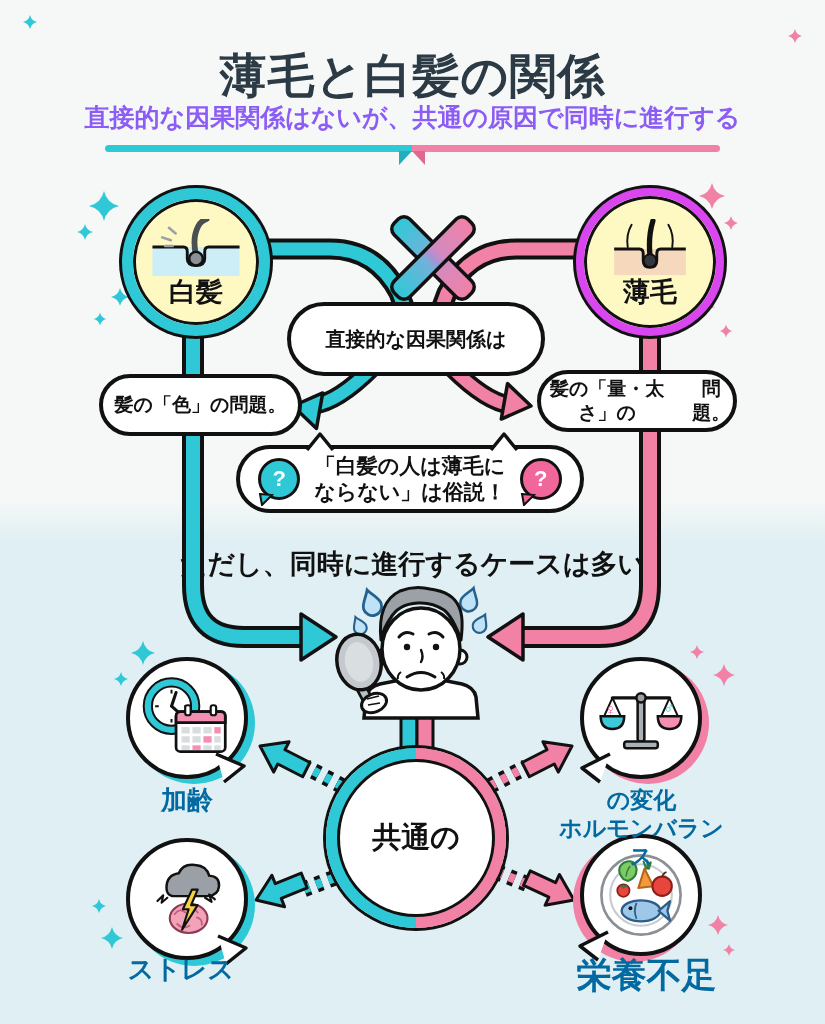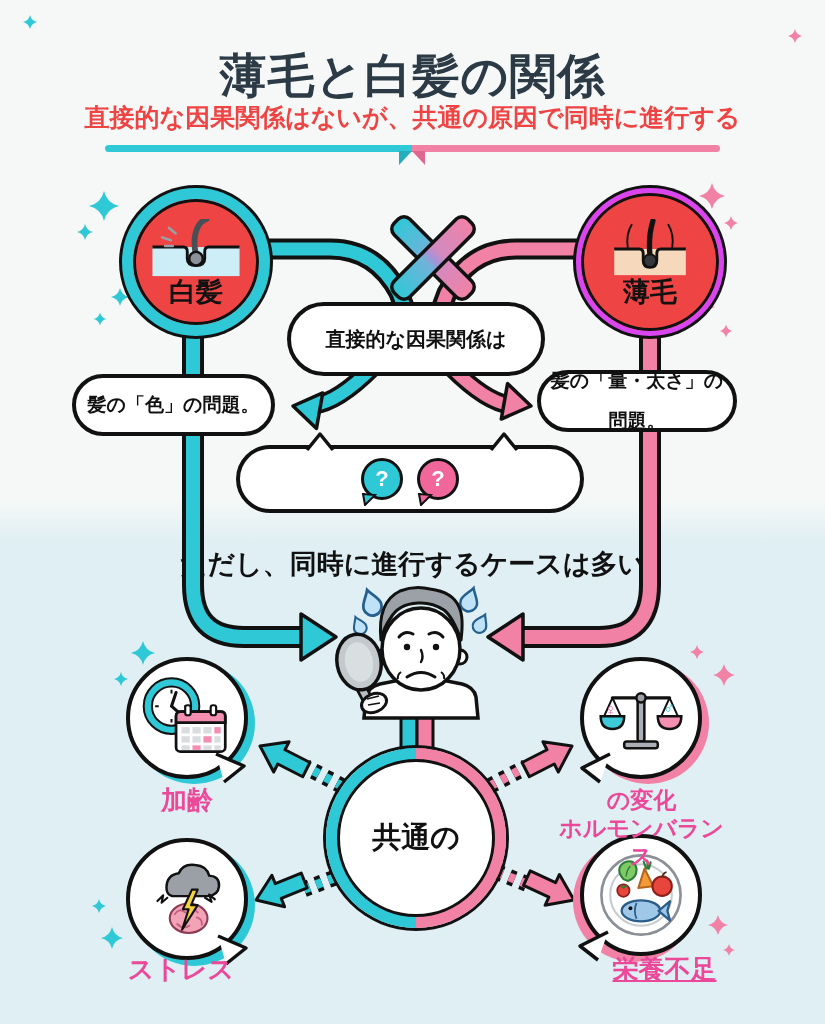--- a/index.html
+++ b/index.html
@@ -4,40 +4,40 @@
 <style>
   html,body{margin:0;padding:0;}
   body{
     width:825px;height:1024px;position:relative;overflow:hidden;
     font-family:"Liberation Sans","DejaVu Sans",sans-serif;
     background:linear-gradient(180deg,#F5F8F7 0px,#F5F8F7 500px,#DFEFF3 542px,#DFEFF3 100%);
   }
   .abs{position:absolute;}
   
   .title{left:0;right:0;top:36px;text-align:center;font-size:47px;font-weight:800;color:#2B3A45;letter-spacing:1px;margin-top:9px;}
-  .subtitle{left:0;right:0;top:101px;text-align:center;font-size:25px;font-weight:800;color:#ef4444;}
+  .subtitle{left:0;right:0;top:101px;text-align:center;font-size:25px;font-weight:800;color:#8b5cf6;}
   .div-teal{left:105px;top:145px;width:307px;height:7px;background:#2FC8D7;border-radius:4px 0 0 4px;}
   .div-pink{left:412px;top:145px;width:308px;height:7px;background:#F281A6;border-radius:0 4px 4px 0;}
   .notch-l{left:399px;top:151px;width:0;height:0;border-top:14px solid #23aebd;border-right:13px solid transparent;}
   .notch-r{left:412px;top:151px;width:0;height:0;border-top:14px solid #e06890;border-left:13px solid transparent;}
   
   #art{left:0;top:0;z-index:1;}
   
-  .node{box-sizing:border-box;width:148px;height:148px;border-radius:50%;background:#ef4444;z-index:3;
+  .node{box-sizing:border-box;width:148px;height:148px;border-radius:50%;background:#fef9c3;z-index:3;
         display:flex;flex-direction:column;align-items:center;justify-content:center;
         box-shadow:0 0 0 3px #111, inset 0 0 0 3px #111;}
   .node.teal{border:11px solid #2FC8D7;}
-  .node.pink{border:5px solid #d946ef;}
+  .node.pink{border:8px solid #d946ef;}
   .node-label{font-size:27px;font-weight:800;color:#111;margin-top:0px;line-height:1;}
   
   .pill{background:#fff;border:4px solid #111;border-radius:40px;z-index:3;
-        display:flex;flex-direction:column;align-items:center;justify-content:center;
+        display:flex;flex-direction:row;align-items:center;justify-content:center;
         text-align:center;font-weight:800;color:#111;}
   .pill.center{left:287px;top:302px;width:250px;height:66px;font-size:20px;line-height:1.3;}
-  .pill.left{left:72px;top:374px;width:195px;height:54px;font-size:19px;line-height:1.25;align-items:center;}
+  .pill.left{left:99px;top:374px;width:195px;height:54px;font-size:19px;line-height:1.25;align-items:center;}
   .pill.right{left:537px;top:370px;width:192px;height:54px;font-size:19px;line-height:1.25;gap:16px;}
   .pill.myth{left:236px;top:445px;width:340px;height:60px;border-radius:34px;flex-direction:row;gap:14px;font-size:21px;line-height:1.25;}
   .myth-text{text-align:center;}
   .tail-up{position:absolute;width:32px;height:22px;top:-17px;z-index:4;}
   
   .qchip{position:relative;width:36px;height:36px;border-radius:50%;border:3px solid #111;color:#fff;
          font-size:22px;font-weight:800;display:flex;align-items:center;justify-content:center;flex:0 0 auto;}
   .qchip.q-teal{background:#2FC8D7;}
   .qchip.q-pink{background:#F2679B;}
   .qtail{position:absolute;left:-3px;bottom:-9px;width:16px;height:14px;}
@@ -54,25 +54,25 @@
                 font-size:29px;font-weight:800;color:#111;line-height:1.3;}
   
   .cause{box-sizing:border-box;width:122px;height:122px;border-radius:50%;background:#fff;border:4px solid #111;z-index:3;
          display:flex;align-items:center;justify-content:center;}
   .cause.aging{left:126px;top:657px;box-shadow:7px 5px 0 #2FC8D7;}
   .cause.hormone{left:580px;top:657px;box-shadow:7px 5px 0 #F281A6;}
   .cause.stress{left:126px;top:838px;box-shadow:7px 6px 0 #2FC8D7;}
   .cause.nutrition{left:580px;top:834px;box-shadow:-7px 6px 0 #F281A6;}
   .cause-tail{z-index:4;width:36px;height:36px;}
   .cause-tail path{fill:#fff;stroke:#111;stroke-width:3.5;stroke-linejoin:round;}
-  .cause-label{z-index:4;text-align:center;font-weight:800;color:#ec4899;}
+  .cause-label{z-index:4;text-align:center;font-weight:800;color:#0369a1;}
   .lab-aging{left:124px;top:783px;width:126px;font-size:26px;}
   .lab-hormone{left:554px;top:786px;width:175px;font-size:23px;line-height:1.22;}
   .lab-stress{left:116px;top:952px;width:130px;font-size:26px;}
-  .lab-nutrition{left:592px;top:952px;width:145px;font-size:26px;text-decoration:underline;}
+  .lab-nutrition{left:574px;top:952px;width:145px;font-size:35px;}
 </style>
 </head>
 <body>
 
 <svg id="art" class="abs" width="825" height="1024" viewBox="0 0 825 1024">
   <defs>
     <linearGradient id="xg" x1="0" y1="0" x2="1" y2="0">
       <stop offset="0" stop-color="#2FC8D7"></stop>
         <stop offset="0.42" stop-color="#6fb3d9"></stop>
       <stop offset="0.5" stop-color="#a892d6"></stop>
@@ -261,20 +261,24 @@
   <svg class="tail-up" style="left:248px;" viewBox="0 0 32 22">
     <path d="M 3 18 L 16 2 L 29 18" fill="#fff" stroke="#111" stroke-width="3.5" stroke-linejoin="round"></path>
     <rect x="7" y="16" width="18" height="6" fill="#fff"></rect>
   </svg>
   <div class="qchip q-teal">
     <span>?</span>
     <svg class="qtail" viewBox="0 0 16 14">
         <polygon points="2,2 14,3 4,13"></polygon>
       </svg>
   </div>
+  <div class="myth-text">
+    <div>「白髪の人は薄毛に</div>
+    <div>ならない」は俗説！</div>
+  </div>
   <div class="qchip q-pink">
     <span>?</span>
     <svg class="qtail" viewBox="0 0 16 14">
         <polygon points="2,2 14,3 4,13"></polygon>
       </svg>
   </div>
 </div>
 
 <div class="abs note">ただし、同時に進行するケースは多い</div>
 

